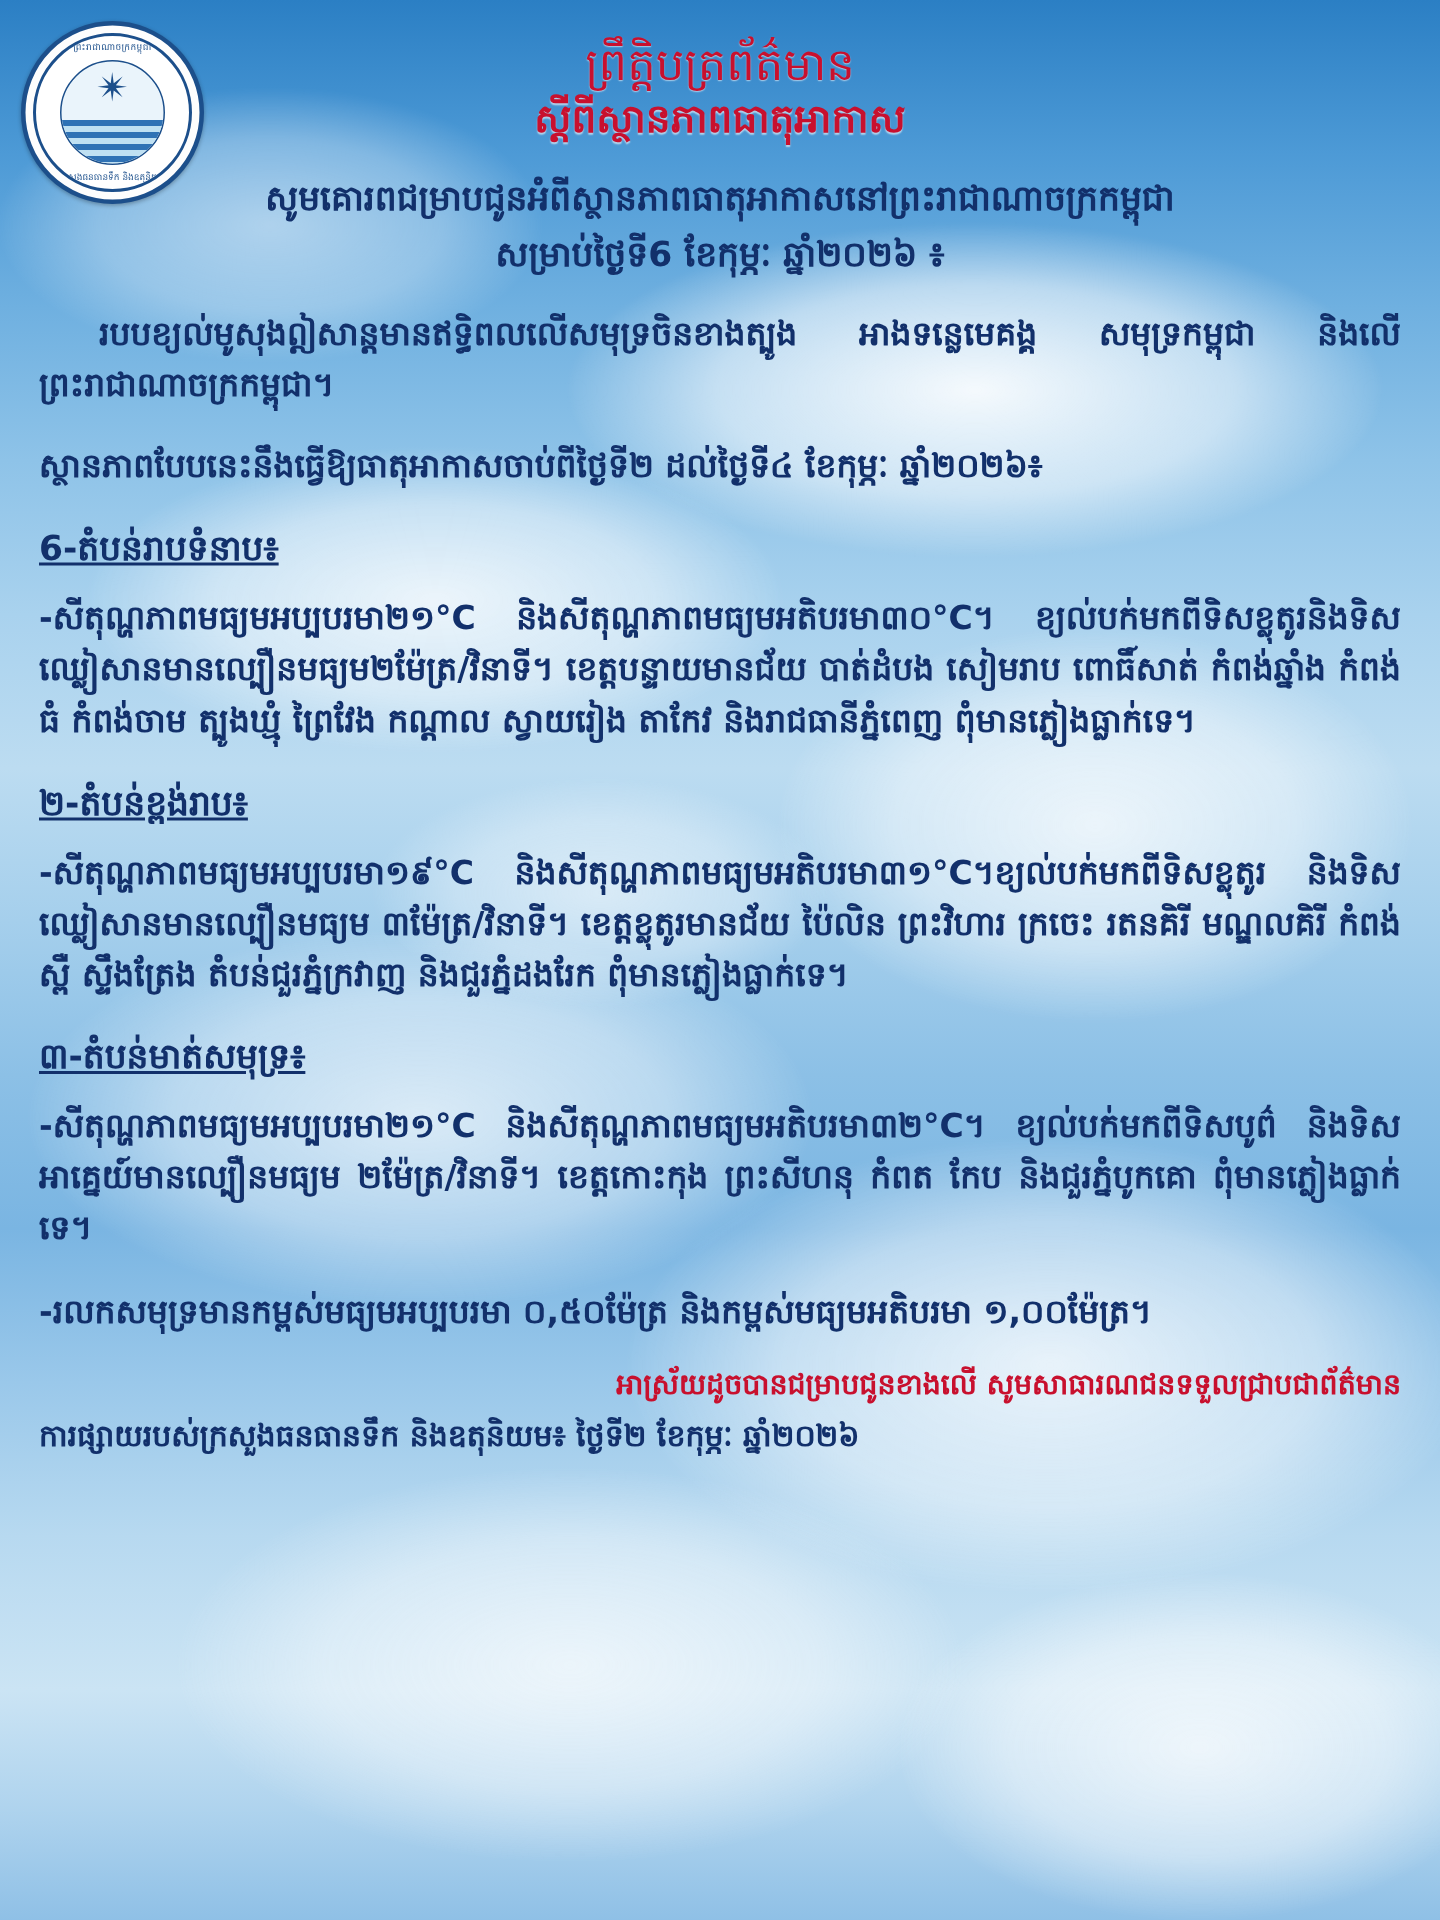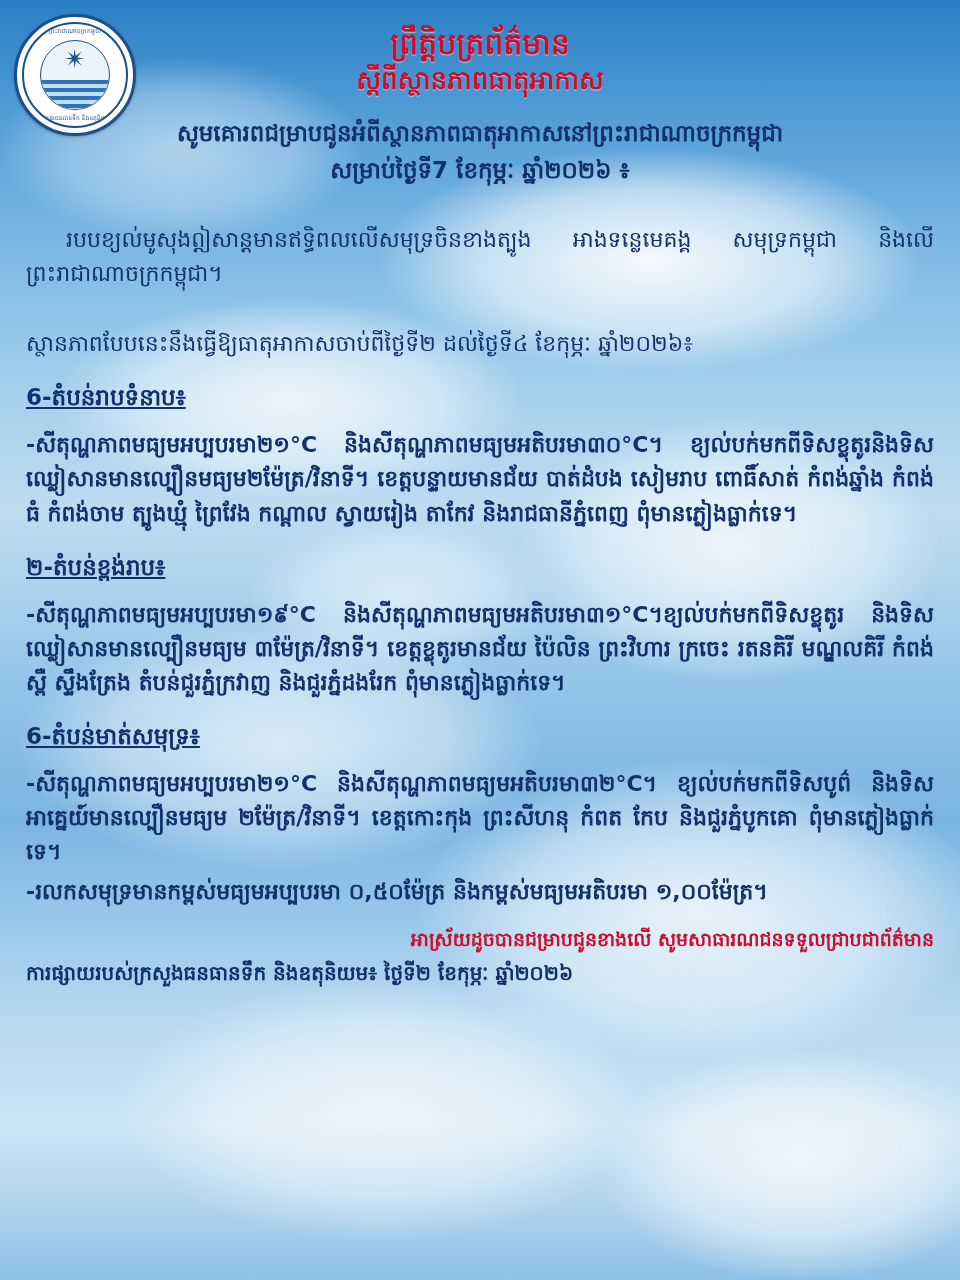--- a/index.html
+++ b/index.html
@@ -124,21 +124,21 @@
     color: #1c4f8b;
   }
 
   .title-block {
     text-align: center;
     padding-top: 10px;
   }
   .title-1 {
     color: #c8102e;
     font-size: 30px;
-    font-weight: bold;
+    font-weight: normal;
     line-height: 1.3;
     text-shadow: 0 1px 1px rgba(255,255,255,.6);
   }
   .title-2 {
     color: #c8102e;
     font-size: 26px;
     font-weight: bold;
     line-height: 1.35;
     text-shadow: 0 1px 1px rgba(255,255,255,.6);
   }
@@ -146,23 +146,23 @@
     color: #12306b;
     font-size: 23px;
     font-weight: bold;
     text-align: center;
     line-height: 1.5;
     margin-top: 18px;
   }
   .para {
     color: #12306b;
     font-size: 22px;
-    font-weight: normal;
+    font-weight: bold;
     line-height: 1.55;
-    margin-top: 36px;
+    margin-top: 20px;
     text-align: justify;
   }
   .para.center-ind { text-indent: 40px; }
   .section-head {
     color: #12306b;
     font-size: 23px;
     font-weight: bold;
     text-decoration: underline;
     margin-top: 22px;
   }
@@ -220,34 +220,34 @@
   </div>
 
   <div class="content">
 
     <div class="title-block">
       <div class="title-1">ព្រឹត្តិបត្រព័ត៌មាន</div>
       <div class="title-2">ស្ដីពីស្ថានភាពធាតុអាកាស</div>
     </div>
 
     <div class="intro">សូមគោរពជម្រាបជូនអំពីស្ថានភាពធាតុអាកាសនៅព្រះរាជាណាចក្រកម្ពុជា</div>
-    <div class="intro" style="margin-top:2px">សម្រាប់ថ្ងៃទី7 ខែកុម្ភៈ ឆ្នាំ២០២៦ ៖</div>
+    <div class="intro" style="margin-top:2px">សម្រាប់ថ្ងៃទី6 ខែកុម្ភៈ ឆ្នាំ២០២៦ ៖</div>
 
     <div class="para center-ind">របបខ្យល់មូសុងឦសាន្តមានឥទ្ធិពលលើសមុទ្រចិនខាងត្បូង អាងទន្លេមេគង្គ សមុទ្រកម្ពុជា និងលើព្រះរាជាណាចក្រកម្ពុជា។</div>
 
     <div class="para">ស្ថានភាពបែបនេះនឹងធ្វើឱ្យធាតុអាកាសចាប់ពីថ្ងៃទី២ ដល់ថ្ងៃទី៤ ខែកុម្ភៈ ឆ្នាំ២០២៦៖</div>
 
     <div class="section-head">6-តំបន់រាបទំនាប៖</div>
     <div class="section-body">-សីតុណ្ហភាពមធ្យមអប្បបរមា២១°C  និងសីតុណ្ហភាពមធ្យមអតិបរមា៣០°C។  ខ្យល់បក់មកពីទិសខ្លុតូរនិងទិសឈ្លៀសានមានល្បឿនមធ្យម២ម៉ែត្រ/វិនាទី។ ខេត្តបន្ទាយមានជ័យ បាត់ដំបង សៀមរាប ពោធិ៍សាត់ កំពង់ឆ្នាំង កំពង់ធំ កំពង់ចាម ត្បូងឃ្មុំ ព្រៃវែង កណ្ដាល ស្វាយរៀង តាកែវ និងរាជធានីភ្នំពេញ ពុំមានភ្លៀងធ្លាក់ទេ។</div>
 
     <div class="section-head">២-តំបន់ខ្ពង់រាប៖</div>
     <div class="section-body">-សីតុណ្ហភាពមធ្យមអប្បបរមា១៩°C  និងសីតុណ្ហភាពមធ្យមអតិបរមា៣១°C។ខ្យល់បក់មកពីទិសខ្លុតូរ  និងទិសឈ្លៀសានមានល្បឿនមធ្យម  ៣ម៉ែត្រ/វិនាទី។ ខេត្តខ្លុតូរមានជ័យ ប៉ៃលិន ព្រះវិហារ ក្រចេះ រតនគិរី មណ្ឌលគិរី កំពង់ស្ពឺ ស្ទឹងត្រែង តំបន់ជួរភ្នំក្រវាញ និងជួរភ្នំដងរែក ពុំមានភ្លៀងធ្លាក់ទេ។</div>
 
-    <div class="section-head">6-តំបន់មាត់សមុទ្រ៖</div>
+    <div class="section-head">៣-តំបន់មាត់សមុទ្រ៖</div>
     <div class="section-body">-សីតុណ្ហភាពមធ្យមអប្បបរមា២១°C  និងសីតុណ្ហភាពមធ្យមអតិបរមា៣២°C។  ខ្យល់បក់មកពីទិសបូព៌  និងទិសអាគ្នេយ៍មានល្បឿនមធ្យម  ២ម៉ែត្រ/វិនាទី។ ខេត្តកោះកុង ព្រះសីហនុ កំពត កែប និងជួរភ្នំបូកគោ ពុំមានភ្លៀងធ្លាក់ទេ។</div>
 
-    <div class="section-body" style="margin-top:6px">-រលកសមុទ្រមានកម្ពស់មធ្យមអប្បបរមា ០,៥០ម៉ែត្រ និងកម្ពស់មធ្យមអតិបរមា ១,០០ម៉ែត្រ។</div>
+    <div class="section-body" style="margin-top:22px">-រលកសមុទ្រមានកម្ពស់មធ្យមអប្បបរមា ០,៥០ម៉ែត្រ និងកម្ពស់មធ្យមអតិបរមា ១,០០ម៉ែត្រ។</div>
 
     <div class="footer-red">អាស្រ័យដូចបានជម្រាបជូនខាងលើ សូមសាធារណជនទទួលជ្រាបជាព័ត៌មាន</div>
     <div class="footer-blue">ការផ្សាយរបស់ក្រសួងធនធានទឹក និងឧតុនិយម៖ ថ្ងៃទី២ ខែកុម្ភៈ ឆ្នាំ២០២៦</div>
 
   </div>
 </div>
 
 </body></html>

